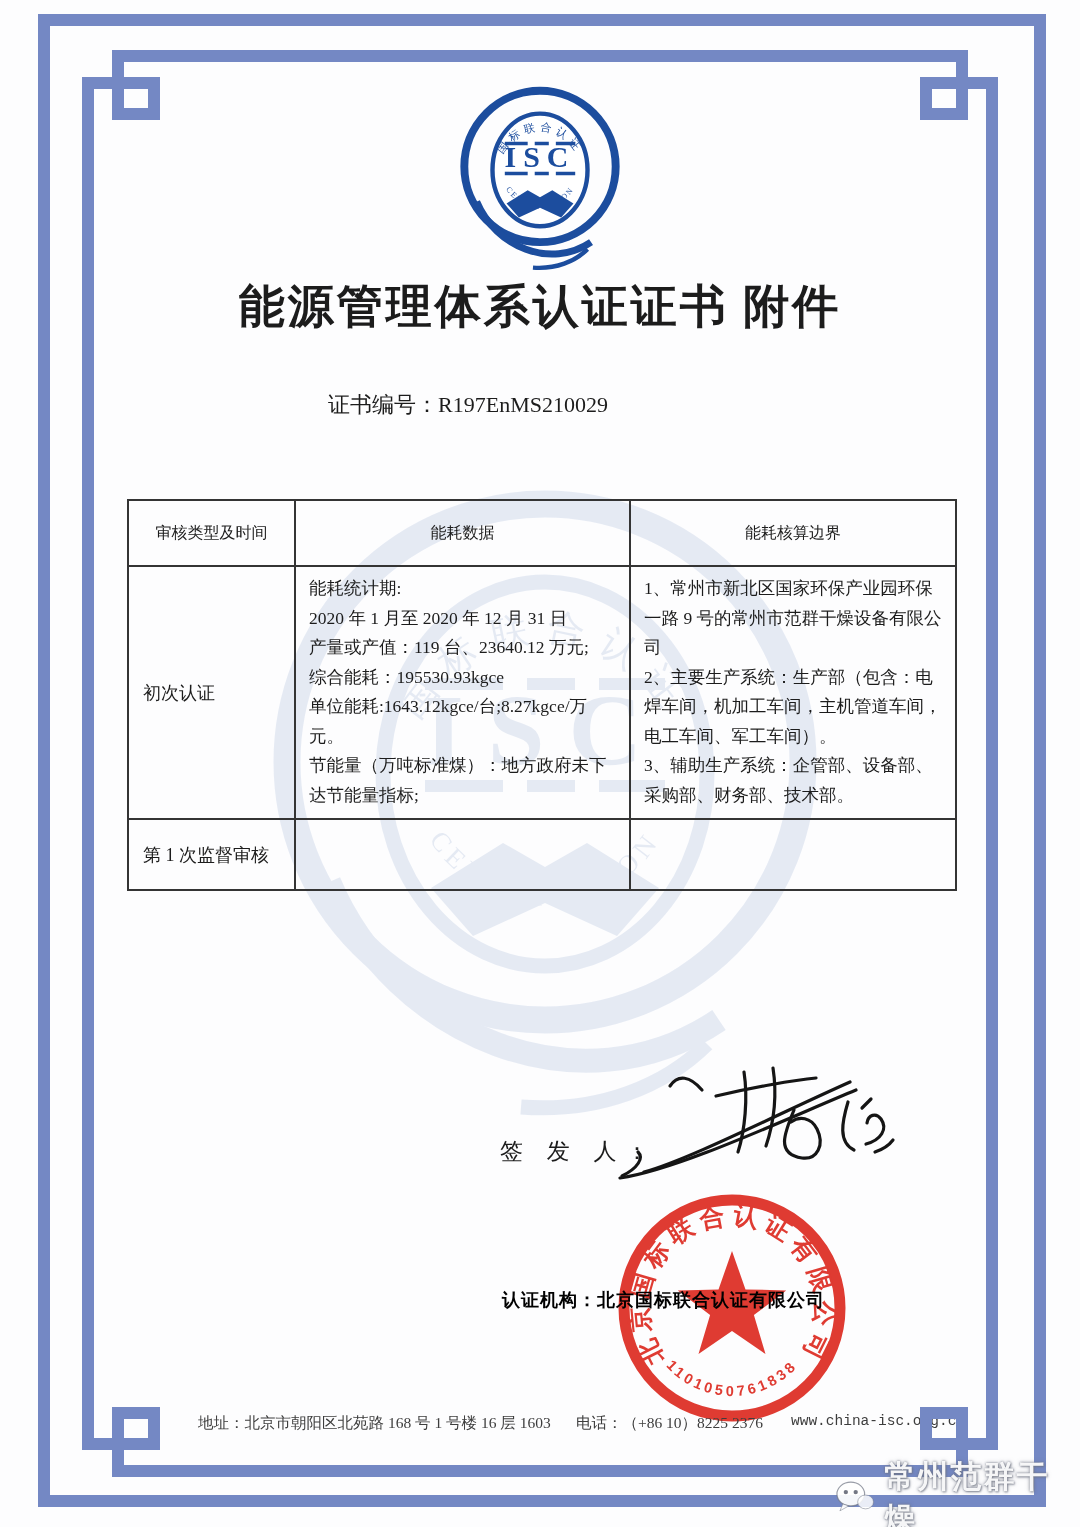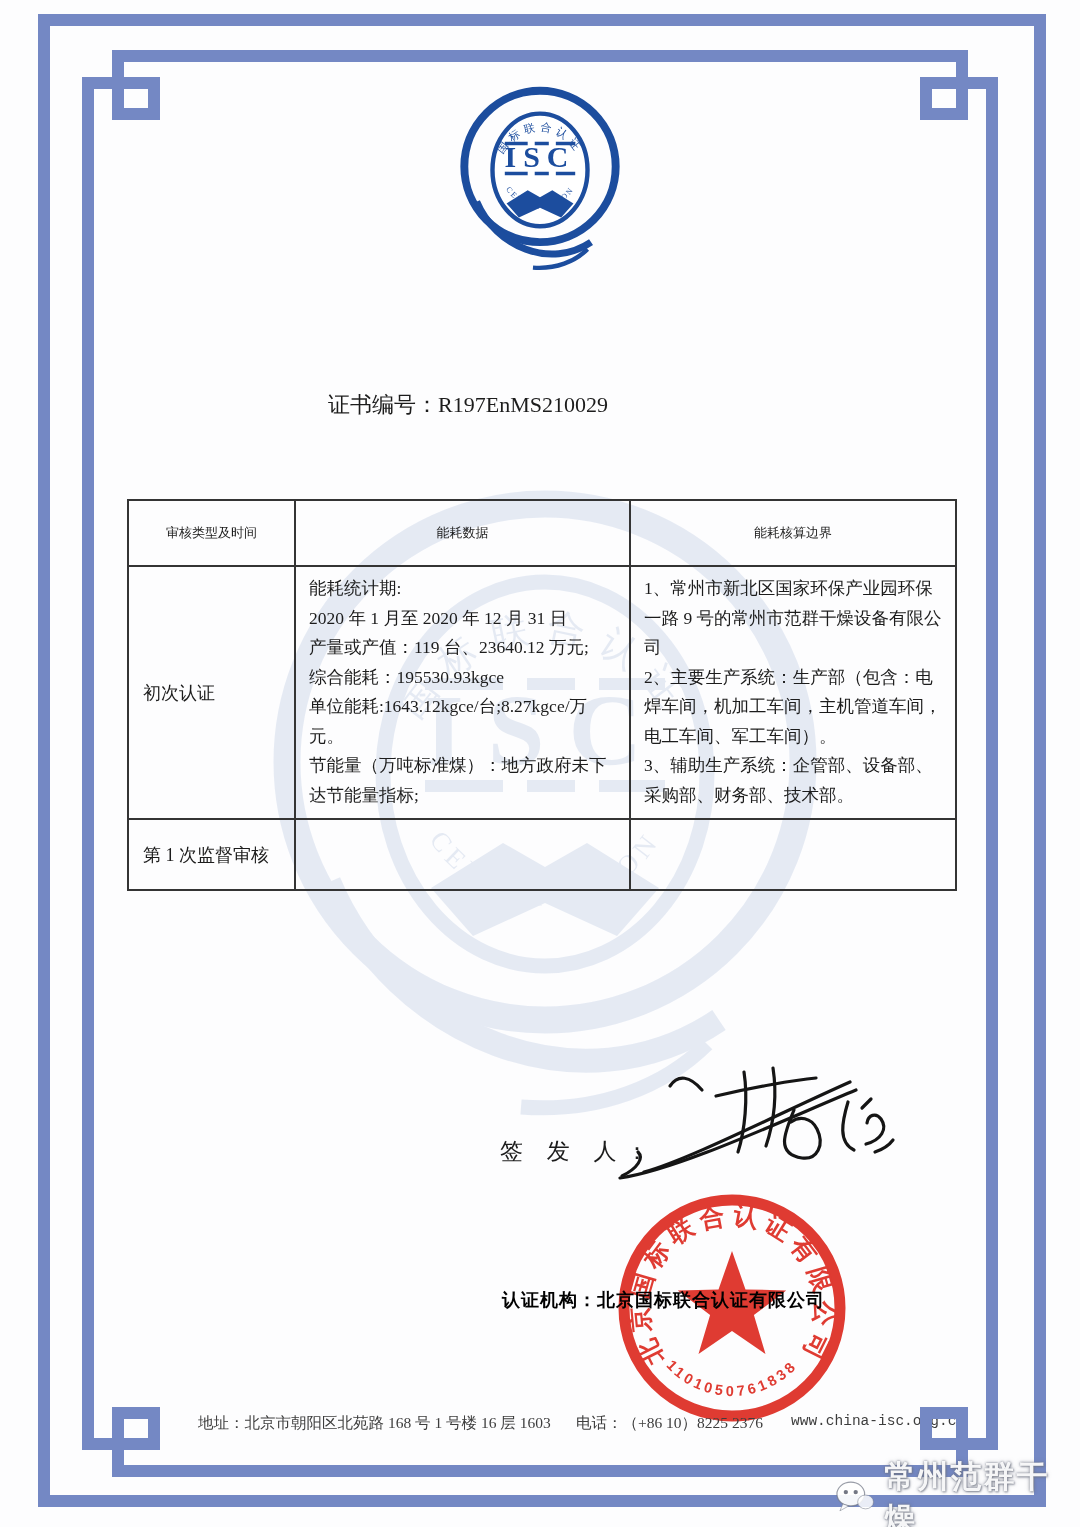--- a/index.html
+++ b/index.html
@@ -31,21 +31,21 @@
   .title{left:0;top:276px;width:1080px;text-align:center;font-size:46px;font-weight:bold;
          letter-spacing:3px;z-index:2;}
   .cert-line{left:0;top:390px;width:936px;text-align:center;font-size:22px;z-index:2;}
   .subtitle{left:0;top:425px;width:1080px;text-align:center;font-size:27px;font-weight:bold;
             letter-spacing:1px;z-index:2;}
 
   
   .tbl-wrap{left:127px;top:499px;z-index:2;}
   table.cert{border-collapse:collapse;table-layout:fixed;width:828px;background:transparent;}
   table.cert th,table.cert td{border:2px solid var(--table-border);background:transparent;}
-  table.cert th{height:62px;font-weight:normal;font-size:13px;text-align:center;}
+  table.cert th{height:62px;font-weight:normal;font-size:16px;text-align:center;}
   td.audit{font-size:18px;text-align:left;padding-left:14px;vertical-align:middle;}
   tr.r1 td{height:238px;}
   tr.r2 td{height:56px;}
   tr.r3 td{height:58px;}
   td.body-cell{vertical-align:top;padding:7px 7px 6px 13px;font-size:17.5px;line-height:29.5px;}
   td.body-cell div{text-align:left;}
 
   
   .sign-label{left:500px;top:1136px;font-size:23px;letter-spacing:9px;z-index:5;text-align:right;}
   .sign-svg{left:598px;top:1056px;width:300px;height:135px;z-index:5;}
@@ -118,20 +118,21 @@
     </text>
     <path class="ln" d="M 60,72 H 140" stroke-width="4" stroke-dasharray="26 8 16 8"></path>
     <path class="ln" d="M 60,106 H 140" stroke-width="4" stroke-dasharray="26 8 16 8"></path>
     <text x="100" y="99" font-size="34" font-weight="bold" text-anchor="middle" letter-spacing="8">ISC</text>
     <text font-size="9" letter-spacing="2" text-anchor="middle">
       <textPath href="#arcBotA" startOffset="50%">CERTIFICATION</textPath>
     </text>
     <path class="fil" d="M 62,140 L 86,125 L 100,133 L 114,125 L 138,140 L 124,156 L 100,145 L 76,156 Z"></path>
   </svg>
 
+  <div class="abs title">能源管理体系认证证书 附件</div>
   <div class="abs cert-line">
     <span>证书编号：</span><span>R197EnMS210029</span>
   </div>
 
   <div class="abs tbl-wrap">
     <table class="cert">
       <colgroup>
           <col style="width:167px">
           <col style="width:335px">
           <col style="width:326px">

